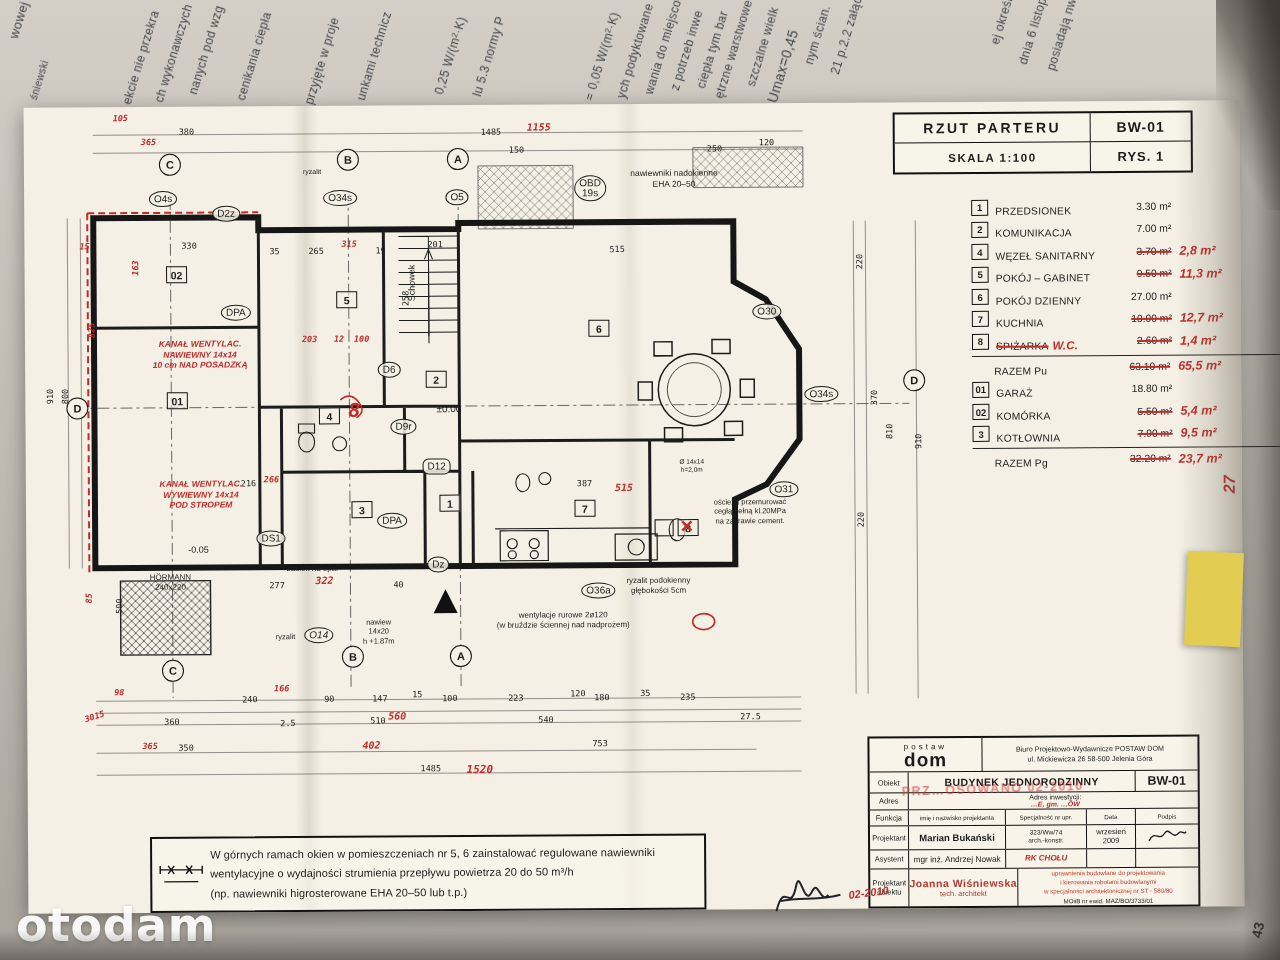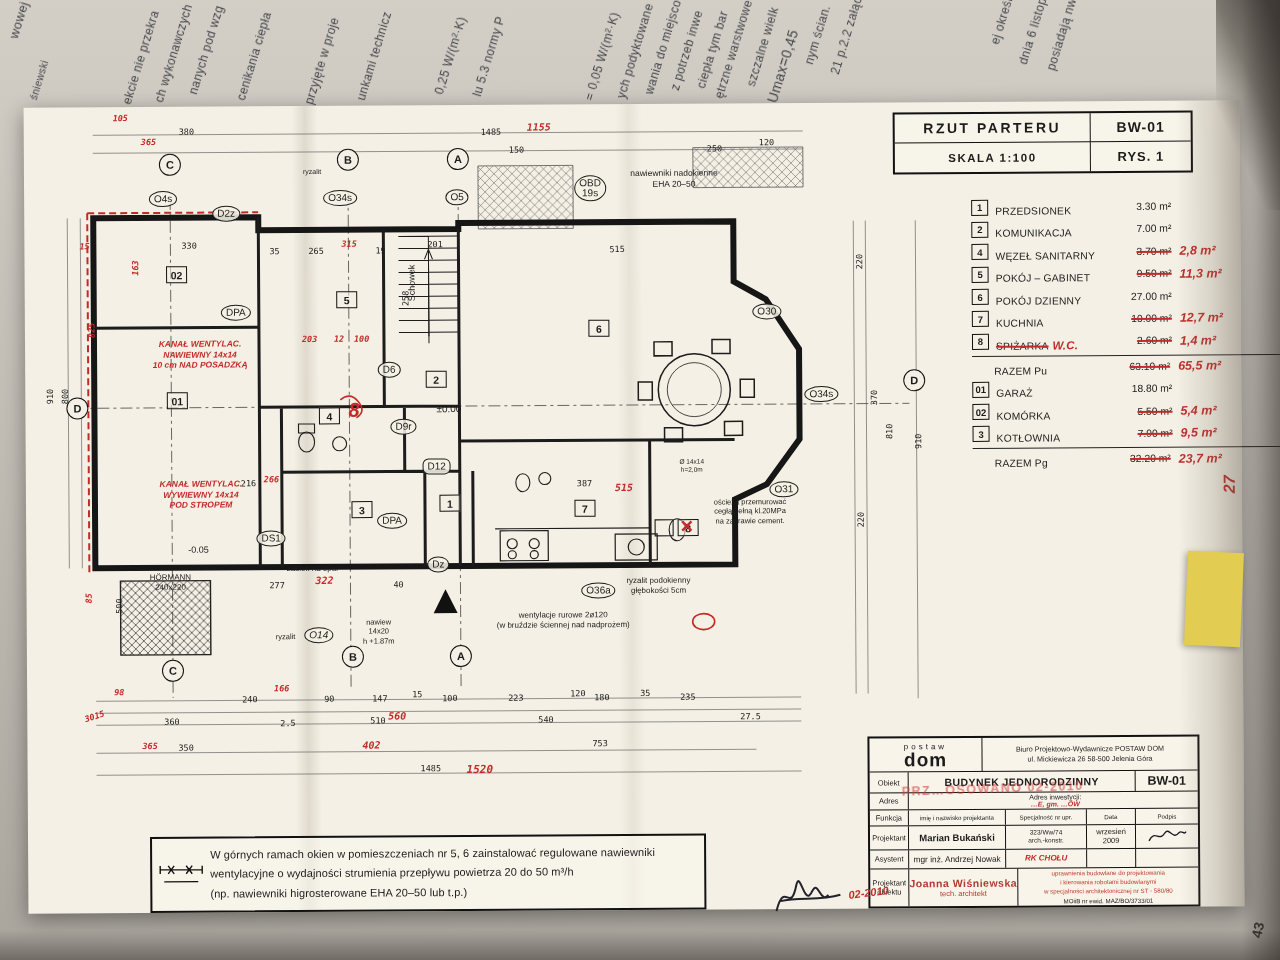--- a/index.html
+++ b/index.html
@@ -570,13 +570,14 @@
       <span class="sig-date">02-2010</span>
     </div>
 
     <div class="curl"></div>
   </div>
 
   <div class="tab-yellow"></div>
   <div class="dark-corner"></div>
   <div class="edge-shadow"></div>
   <div class="pagenum">43</div>
+  <div class="wm">otodam</div>
 </div>
 
 </body></html>

